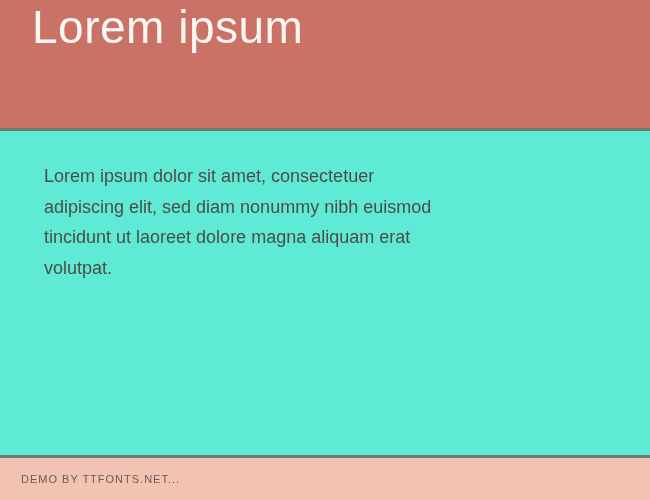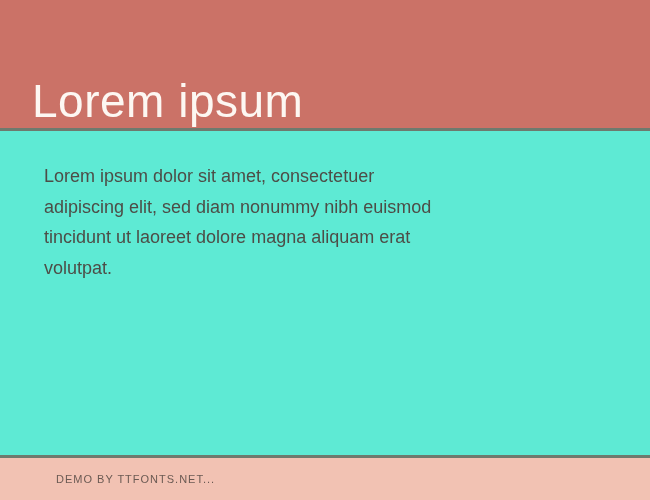--- a/index.html
+++ b/index.html
@@ -3,21 +3,21 @@
 <meta charset="utf-8">
 <style>
   * { margin: 0; padding: 0; box-sizing: border-box; }
   html, body { width: 650px; height: 500px; overflow: hidden; font-family: "Helvetica Neue", Helvetica, Arial, sans-serif; font-weight: 300; }
   .page { width: 650px; height: 500px; display: flex; flex-direction: column; background: #fafbe2; }
   .header {
     background: #cb7267;
     color: #fdf7f2;
     height: 128px;
     display: flex;
-    align-items: flex-end;
+    align-items: flex-start;
     padding-left: 32px;
     font-size: 46px;
     font-weight: 200;
     letter-spacing: 0.5px;
   }
   .divider { height: 3px; background: #6e7a6e; width: 100%; }
   .body {
     flex: 1;
     background: #5eead4;
     padding: 30px 44px;
@@ -25,21 +25,21 @@
     font-size: 18px;
     line-height: 1.7;
     font-weight: 300;
   }
   .body p { max-width: 390px; }
   .footer {
     background: #f2c2b3;
     height: 42px;
     display: flex;
     align-items: center;
-    padding-left: 56px;
+    padding-left: 21px;
     color: #6b5a53;
     font-size: 11px;
     letter-spacing: 1px;
     text-transform: uppercase;
   }
 </style>
 </head>
 <body>
 
 <div class="page">

